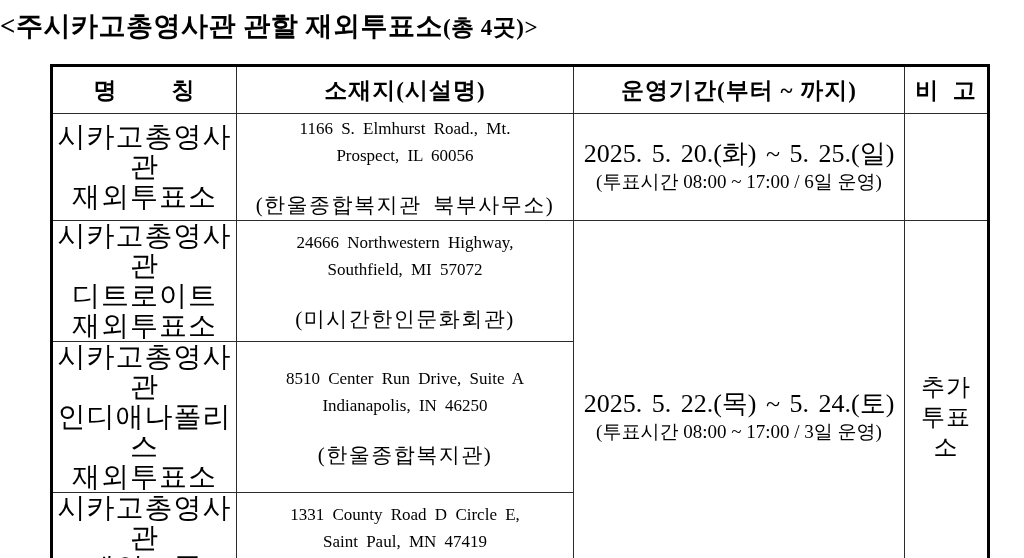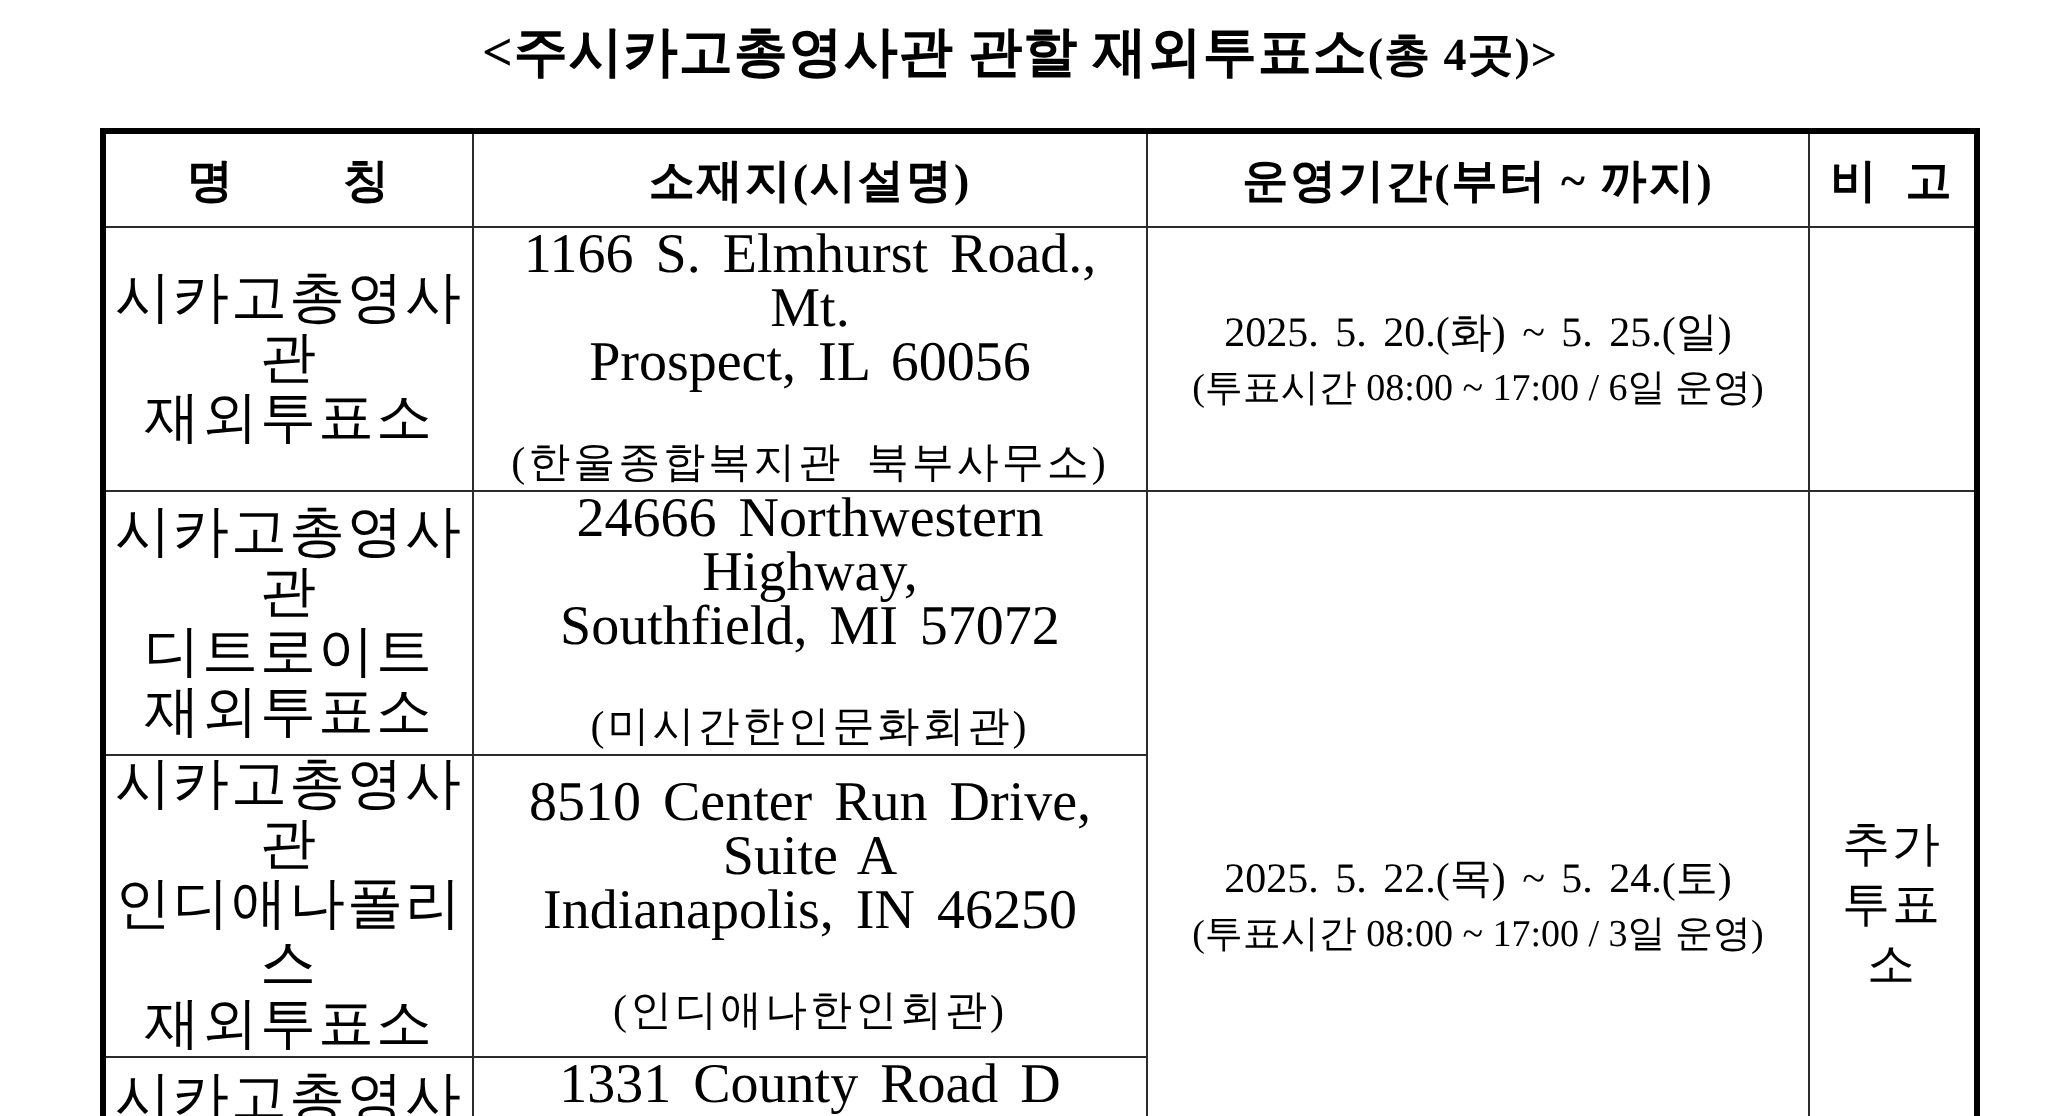--- a/index.html
+++ b/index.html
@@ -11,21 +11,21 @@
   }
   .page {
     position: relative;
     width: 1024px; height: 558px;
     overflow: hidden;
   }
   .title {
     position: absolute;
     top: 8px; left: 0;
     width: 1020px;
-    text-align: center;
+    text-align: left;
     font-weight: bold;
     font-size: 27px;
     letter-spacing: 0.5px;
     white-space: nowrap;
   }
   .title .paren {
     font-size: 23px;
   }
   table.poll-table {
     position: absolute;
@@ -54,34 +54,34 @@
     white-space: pre;
     letter-spacing: 1px;
   }
   .name-cell {
     font-size: 28px;
     white-space: pre-line;
     line-height: 30px;
     letter-spacing: 1px;
   }
   .addr {
-    font-size: 28px;
+    font-size: 17px;
     white-space: pre-line;
     line-height: 27px;
     word-spacing: 4px;
   }
   .facility {
     font-size: 21px;
     margin-top: 22px;
     letter-spacing: 1.5px;
     word-spacing: 5px;
     white-space: nowrap;
   }
   .dates {
-    font-size: 21px;
+    font-size: 26px;
     line-height: 29px;
     word-spacing: 3px;
     white-space: nowrap;
   }
   .hours {
     font-size: 19px;
     line-height: 27px;
     white-space: nowrap;
   }
   .note-cell {
@@ -147,21 +147,21 @@
 투표소</td>
       </tr>
 
       <tr class="data-row-3">
         <td class="name-cell">시카고총영사관
 인디애나폴리스
 재외투표소</td>
         <td>
           <div class="addr">8510 Center Run Drive, Suite A
 Indianapolis, IN 46250</div>
-          <div class="facility">(인디애나한인회관)</div>
+          <div class="facility">(한울종합복지관)</div>
         </td>
       </tr>
 
       <tr class="data-row-4">
         <td class="name-cell">시카고총영사관
 세인트폴
 재외투표소</td>
         <td>
           <div class="addr">1331 County Road D Circle E,
 Saint Paul, MN 47419</div>

